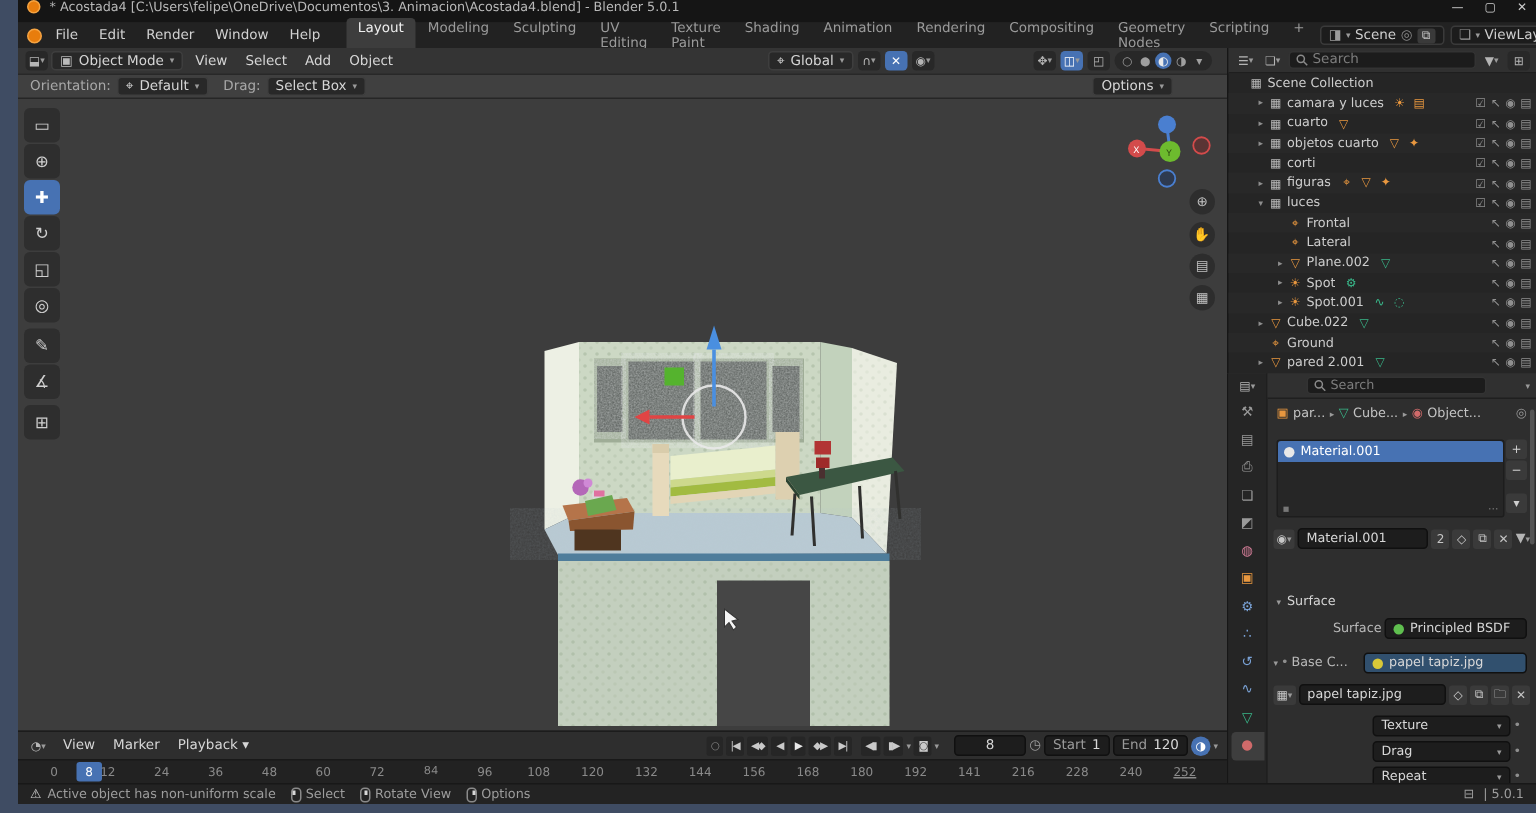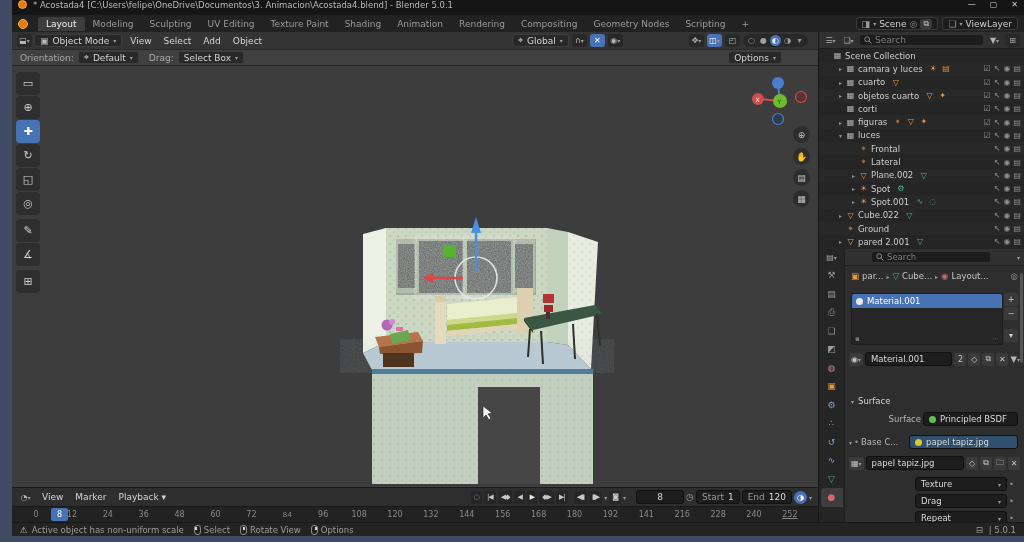--- a/index.html
+++ b/index.html
@@ -128,20 +128,27 @@
     <span>* Acostada4 [C:\Users\felipe\OneDrive\Documentos\3. Animacion\Acostada4.blend] - Blender 5.0.1</span>
     <span class="wbtns">
       <span>—</span>
       <span>▢</span>
       <span>✕</span>
     </span>
   </div>
 
   <div id="menubar">
     <span class="blenderlogo" style="width:10px;height:10px"></span>
+    <span id="mainmenus" style="display:flex">
+          <span class="menu-item">File</span>
+          <span class="menu-item">Edit</span>
+          <span class="menu-item">Render</span>
+          <span class="menu-item">Window</span>
+          <span class="menu-item">Help</span>
+        </span>
     <span id="workspaces" style="display:flex;margin-left:8px">
           <span class="ws-tab active">Layout</span>
           <span class="ws-tab">Modeling</span>
           <span class="ws-tab">Sculpting</span>
           <span class="ws-tab">UV Editing</span>
           <span class="ws-tab">Texture Paint</span>
           <span class="ws-tab">Shading</span>
           <span class="ws-tab">Animation</span>
           <span class="ws-tab">Rendering</span>
           <span class="ws-tab">Compositing</span>
@@ -581,21 +588,21 @@
         <span class="caret">▾</span>
       </div>
       <div id="breadcrumb">
         <span class="c-orange">▣</span>
         <span>par...</span>
         <span class="caret">▸</span>
         <span class="c-green">▽</span>
         <span>Cube...</span>
         <span class="caret">▸</span>
         <span class="c-red">◉</span>
-        <span>Layout...</span>
+        <span>Object...</span>
         <span style="margin-left:auto;color:#9a9a9a">◎</span>
       </div>
 
       <div id="slot-list">
         <div class="slot-sel">
           <span class="dot" style="background:#e8e8e8"></span>
           <span>Material.001</span>
         </div>
         <div class="slot-foot">
               <span>▪</span>

